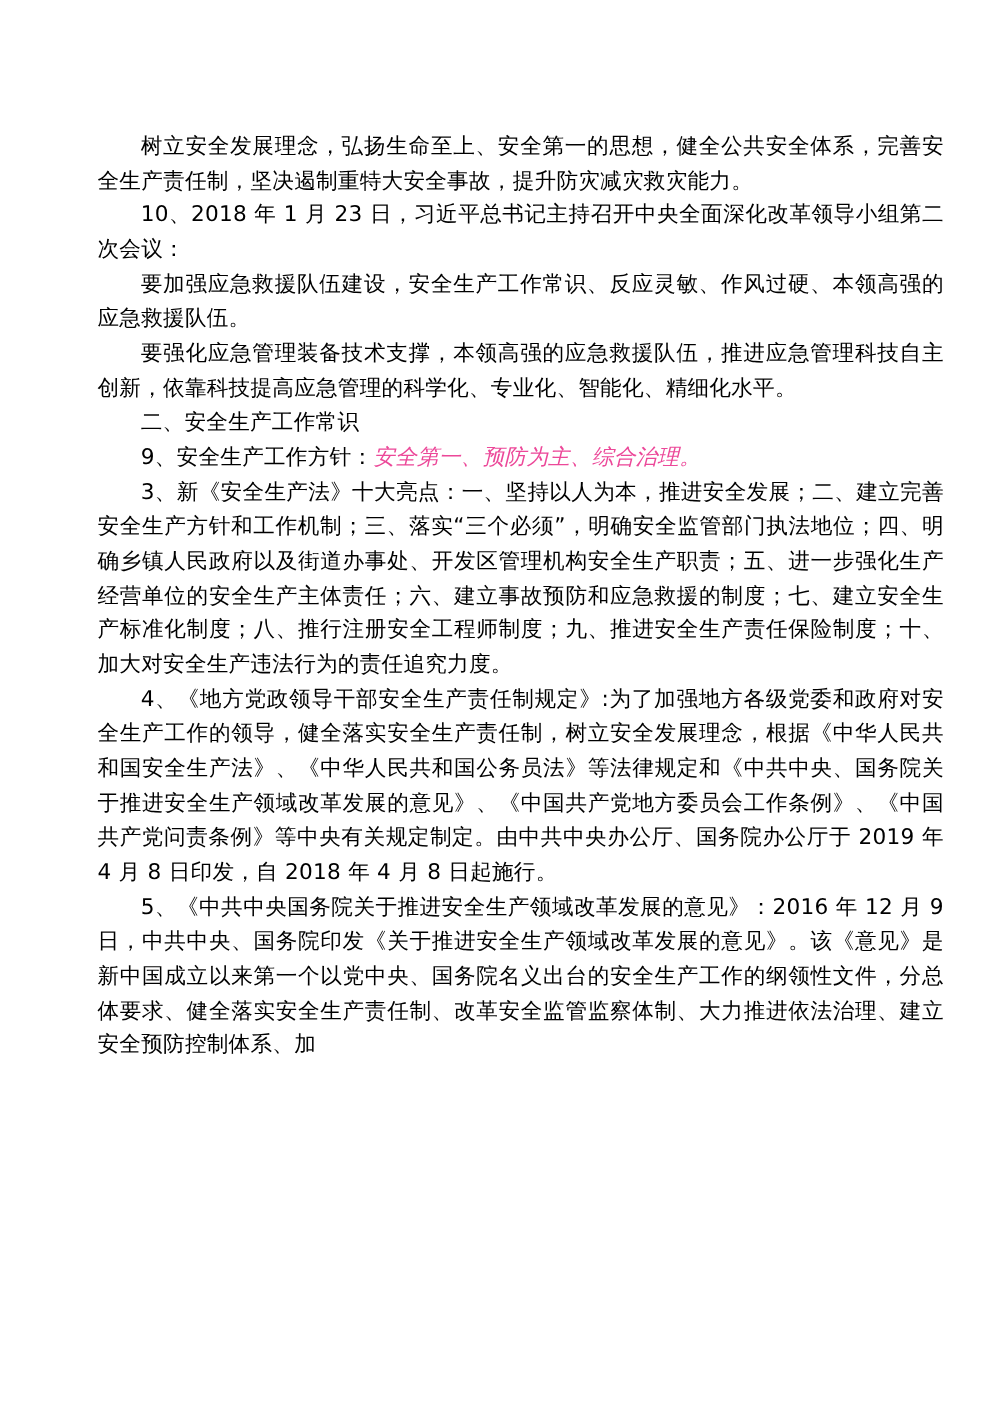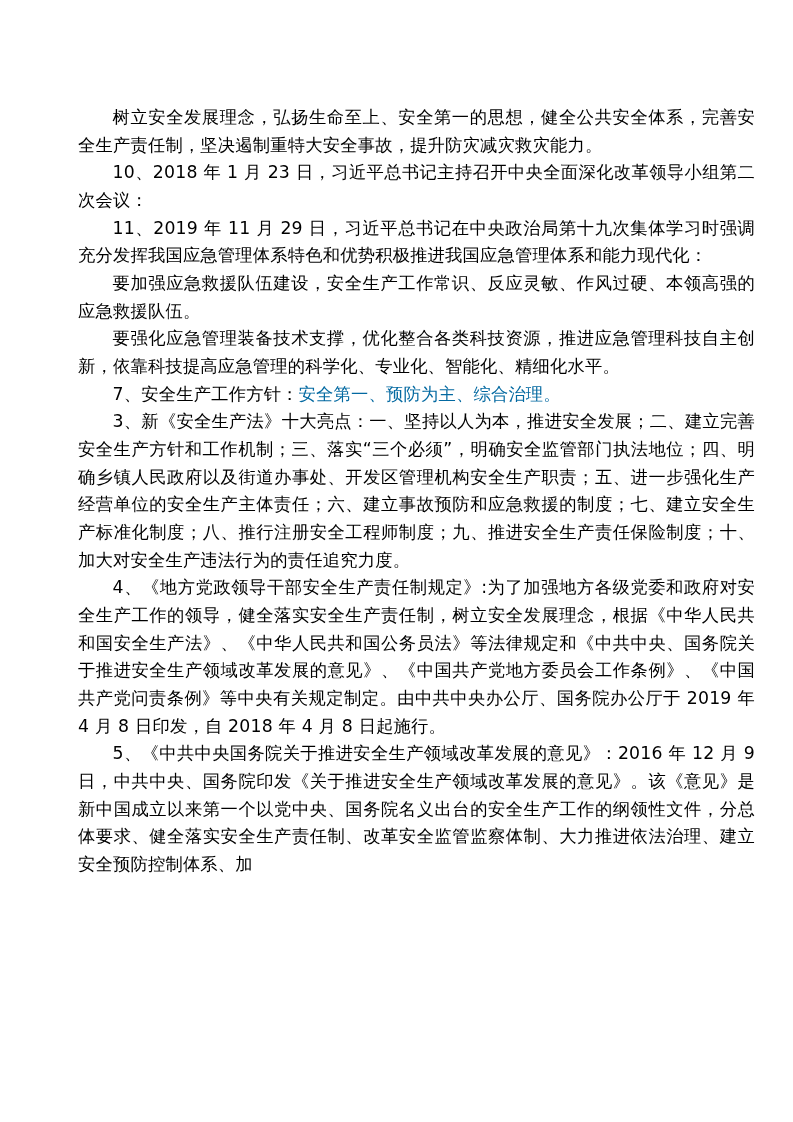--- a/index.html
+++ b/index.html
@@ -26,33 +26,34 @@
     line-height: 1.60;
     text-align: justify;
     text-justify: inter-ideograph;
     letter-spacing: 0.2px;
   }
   p.para {
     margin: 0;
     text-indent: 2em;
   }
   .red {
-    color: #0369a1;
+    color: #ec4899;
+    font-style: italic;
   }
 </style>
 </head>
 <body>
 
 <div class="page">
   <div class="doc-body">
 
     <p class="para">树立安全发展理念，弘扬生命至上、安全第一的思想，健全公共安全体系，完善安全生产责任制，坚决遏制重特大安全事故，提升防灾减灾救灾能力。</p>
     <p class="para">10、2018 年 1 月 23 日，习近平总书记主持召开中央全面深化改革领导小组第二次会议：</p>
-    <p class="para">11、2019 年 11 月 29 日，习近平总书记在中央政治局第十九次集体学习时强调充分发挥我国应急管理体系特色和优势积极推进我国应急管理体系和能力现代化：</p>
     <p class="para">要加强应急救援队伍建设，安全生产工作常识、反应灵敏、作风过硬、本领高强的应急救援队伍。</p>
-    <p class="para">要强化应急管理装备技术支撑，优化整合各类科技资源，推进应急管理科技自主创新，依靠科技提高应急管理的科学化、专业化、智能化、精细化水平。</p>
-    <p class="para"><span>7、安全生产工作方针：</span><span class="red">安全第一、预防为主、综合治理。</span></p>
+    <p class="para">要强化应急管理装备技术支撑，本领高强的应急救援队伍，推进应急管理科技自主创新，依靠科技提高应急管理的科学化、专业化、智能化、精细化水平。</p>
+    <p class="para">二、安全生产工作常识</p>
+    <p class="para"><span>9、安全生产工作方针：</span><span class="red">安全第一、预防为主、综合治理。</span></p>
     <p class="para">3、新《安全生产法》十大亮点：一、坚持以人为本，推进安全发展；二、建立完善安全生产方针和工作机制；三、落实“三个必须”，明确安全监管部门执法地位；四、明确乡镇人民政府以及街道办事处、开发区管理机构安全生产职责；五、进一步强化生产经营单位的安全生产主体责任；六、建立事故预防和应急救援的制度；七、建立安全生产标准化制度；八、推行注册安全工程师制度；九、推进安全生产责任保险制度；十、加大对安全生产违法行为的责任追究力度。</p>
     <p class="para">4、《地方党政领导干部安全生产责任制规定》:为了加强地方各级党委和政府对安全生产工作的领导，健全落实安全生产责任制，树立安全发展理念，根据《中华人民共和国安全生产法》、《中华人民共和国公务员法》等法律规定和《中共中央、国务院关于推进安全生产领域改革发展的意见》、《中国共产党地方委员会工作条例》、《中国共产党问责条例》等中央有关规定制定。由中共中央办公厅、国务院办公厅于 2019 年 4 月 8 日印发，自 2018 年 4 月 8 日起施行。</p>
     <p class="para">5、《中共中央国务院关于推进安全生产领域改革发展的意见》：2016 年 12 月 9 日，中共中央、国务院印发《关于推进安全生产领域改革发展的意见》。该《意见》是新中国成立以来第一个以党中央、国务院名义出台的安全生产工作的纲领性文件，分总体要求、健全落实安全生产责任制、改革安全监管监察体制、大力推进依法治理、建立安全预防控制体系、加</p>
 
   </div>
 </div>
 
 </body></html>

